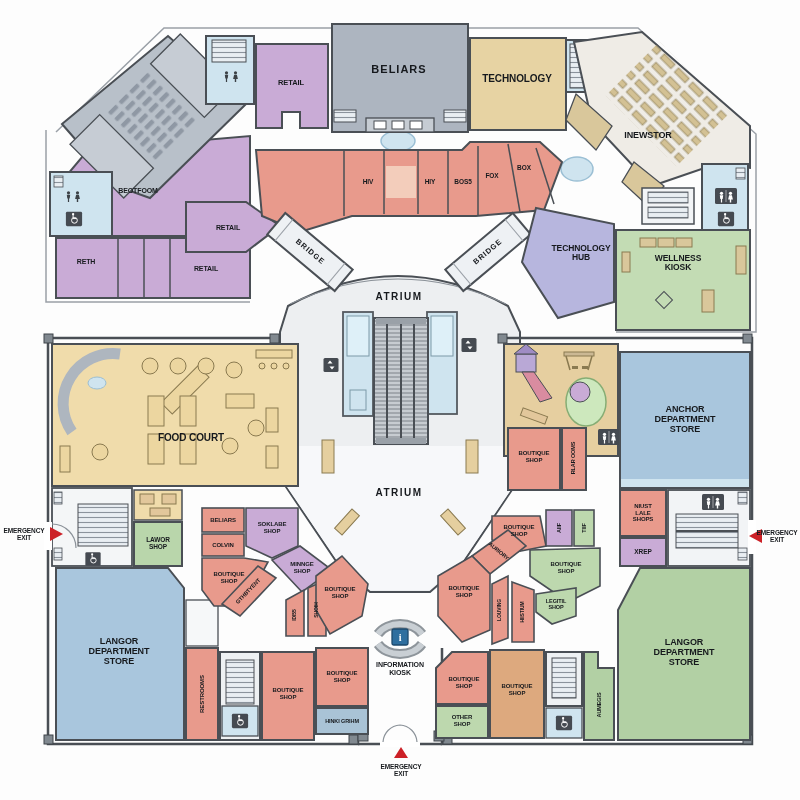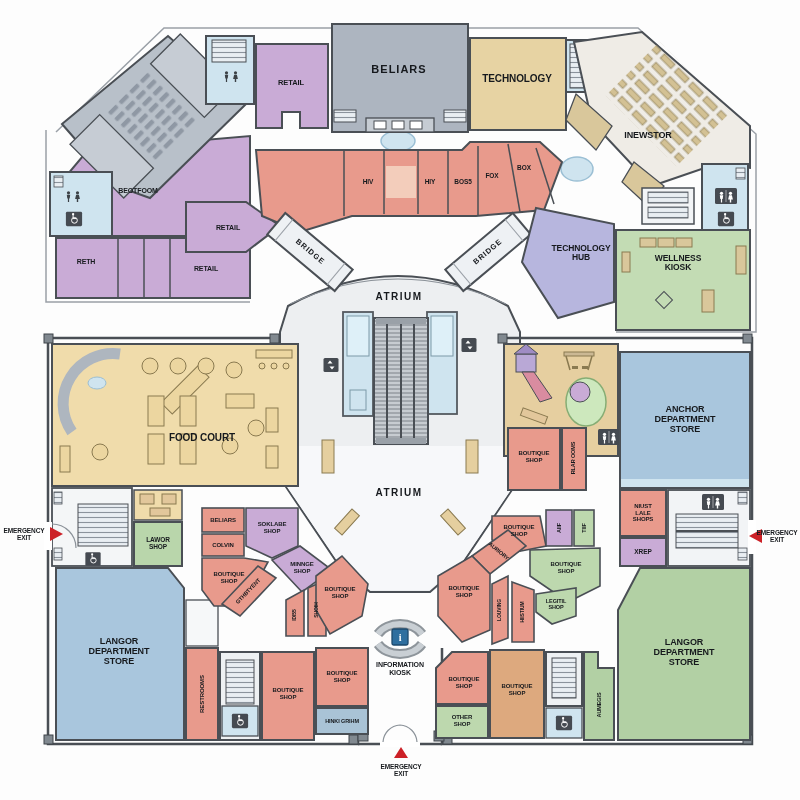--- a/index.html
+++ b/index.html
@@ -367,21 +367,21 @@
 <div class="lbl" style="left:492px;top:176px;font-size:6.5px">FOX</div>
 <div class="lbl" style="left:524px;top:168px;font-size:6.5px">BOX</div>
 <div class="lbl" style="left:310px;top:252px;font-size:7.5px;letter-spacing:1px;transform:translate(-50%,-50%) rotate(40deg)">BRIDGE</div>
 <div class="lbl" style="left:488px;top:252px;font-size:7.5px;letter-spacing:1px;transform:translate(-50%,-50%) rotate(-40deg)">BRIDGE</div>
 <div class="lbl" style="left:581px;top:253px;font-size:8.5px">TECHNOLOGY
 HUB</div>
 <div class="lbl" style="left:678px;top:263px;font-size:8.5px">WELLNESS
 KIOSK</div>
 <div class="lbl" style="left:399px;top:296px;font-size:10px;letter-spacing:1.5px">ATRIUM</div>
 <div class="lbl" style="left:399px;top:492px;font-size:10px;letter-spacing:1.5px">ATRIUM</div>
-<div class="lbl" style="left:202px;top:437px;font-size:10px">FOOD COURT</div>
+<div class="lbl" style="left:191px;top:437px;font-size:10px">FOOD COURT</div>
 <div class="lbl" style="left:158px;top:543px;font-size:6.5px">LAWOR
 SHOP</div>
 <div class="lbl" style="left:119px;top:652px;font-size:9px">LANGOR
 DEPARTMENT
 STORE</div>
 <div class="lbl" style="left:202px;top:694px;font-size:6px;transform:translate(-50%,-50%) rotate(-90deg)">RESTROOMS</div>
 <div class="lbl" style="left:223px;top:520px;font-size:6px">BELIARS</div>
 <div class="lbl" style="left:223px;top:545px;font-size:6px">COLVIN</div>
 <div class="lbl" style="left:272px;top:528px;font-size:6px">SOKLABE
 SHOP</div>

